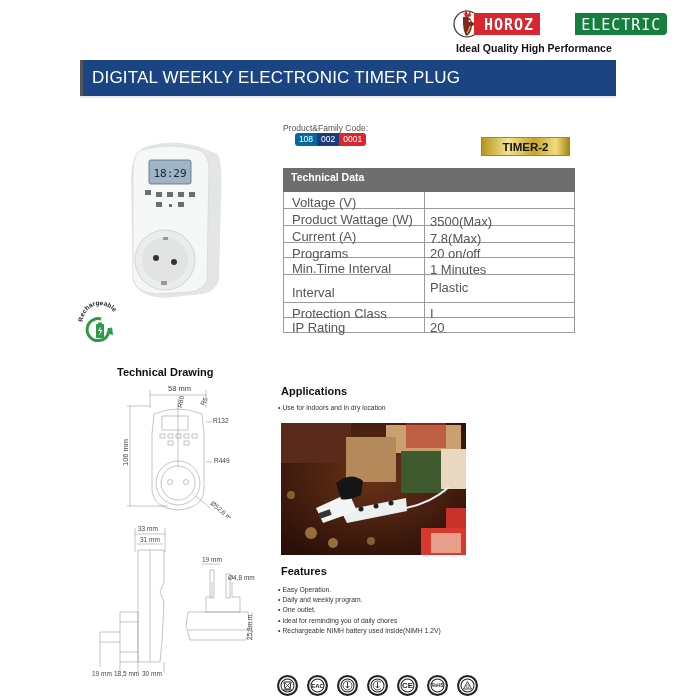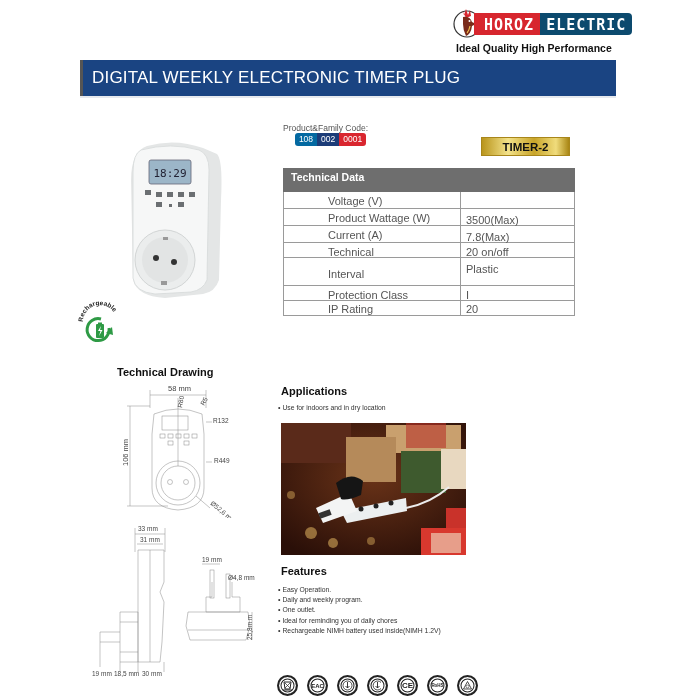--- a/index.html
+++ b/index.html
@@ -4,42 +4,42 @@
 <style>
   * { box-sizing: border-box; margin: 0; padding: 0; }
   html, body { width: 700px; height: 700px; background: #ffffff; overflow: hidden; }
   body { position: relative; font-family: "Liberation Sans", sans-serif; color: #333; }
 
   
   .logo { position: absolute; left: 452px; top: 4px; width: 160px; height: 52px; }
   .logo .rooster { position: absolute; left: 0; top: 2px; width: 30px; height: 34px; }
   .logo .bar { position: absolute; left: 22px; top: 9px; height: 22px; display: flex; border-radius: 0 4px 4px 0; overflow: hidden; }
   .logo .horoz { background: #d7262e; color: #fff; font-weight: bold; font-size: 15px; letter-spacing: 1px; padding: 2px 6px 0 10px; line-height: 20px; font-family: "DejaVu Sans Mono", monospace; }
-  .logo .electric { background: #0c4a6e; color: #fff; font-weight: bold; font-size: 15px; letter-spacing: 1px; padding: 2px 6px 0 6px; line-height: 20px; font-family: "DejaVu Sans Mono", monospace; }
+  .logo .electric { background: #15803d; color: #fff; font-weight: normal; font-size: 15px; letter-spacing: 1px; padding: 2px 6px 0 6px; line-height: 20px; font-family: "DejaVu Sans Mono", monospace; margin-left: 35px; }
   .logo .tagline { position: absolute; left: 4px; top: 38px; font-size: 10.5px; font-weight: bold; color: #111; white-space: nowrap; }
 
   
   .banner { position: absolute; left: 80px; top: 60px; width: 536px; height: 36px; background: #1a4482; border-left: 3px solid #555; display: flex; align-items: center; padding-left: 9px; }
   .banner .title { color: #fff; font-size: 17px; letter-spacing: 0.2px; }
   .banner-shadow { position: absolute; left: 80px; top: 96px; width: 536px; height: 2px; background: #e6e9ee; }
 
   
   .family { position: absolute; left: 283px; top: 123px; display: flex; align-items: center; flex-direction: column; }
   .family .label { font-size: 8.5px; color: #555; margin-right: 10px; }
   .code { display: flex; border-radius: 3px; overflow: hidden; height: 13px; font-size: 8.5px; color: #fff; }
   .code span { padding: 0 4px; line-height: 13px; }
   .code .c1 { background: #0369a1; }
   .code .c2 { background: #1c3c78; }
   .code .c3 { background: #d9262f; }
   .model { position: absolute; left: 481px; top: 137px; width: 89px; height: 19px; background: linear-gradient(90deg, #b9951c, #f3e28a 30%, #c8a429 60%, #f0dc7c 85%, #a98614); display: flex; align-items: center; justify-content: center; font-weight: bold; font-size: 11.5px; color: #111; border: 1px solid #a8861a; }
 
   
   .tech { position: absolute; left: 283px; top: 168px; width: 292px; border-collapse: collapse; }
   .tech-header { background: #6e6e6e; color: #fff; font-weight: bold; font-size: 10.5px; height: 24px; padding: 0 8px; line-height: 18px; }
-  .tech-row { display: flex; border-left: 1px solid #9a9a9a; border-right: 1px solid #9a9a9a; border-bottom: 1px solid #9a9a9a; font-size: 11px; color: #555; padding-left: 36px; }
+  .tech-row { display: flex; border-left: 1px solid #9a9a9a; border-right: 1px solid #9a9a9a; border-bottom: 1px solid #9a9a9a; font-size: 13px; color: #555; }
   .tech-row .k { width: 141px; border-right: 1px solid #9a9a9a; padding: 3px 8px; }
   .tech-row .v { flex: 1; padding: 3px 5px; }
 
   
   .product { position: absolute; left: 125px; top: 140px; width: 100px; height: 160px; }
 
   
   .recharge { position: absolute; left: 75px; top: 300px; width: 50px; height: 50px; }
 
   
@@ -140,22 +140,26 @@
   </div>
   <div class="tech-row" style="height:17px">
     <div class="k">Product Wattage (W)</div>
     <div class="v" style="padding-top:5px">3500(Max)</div>
   </div>
   <div class="tech-row" style="height:17px">
     <div class="k">Current (A)</div>
     <div class="v" style="padding-top:5px">7.8(Max)</div>
   </div>
   <div class="tech-row" style="height:15px">
-    <div class="k" style="padding-top:3px">Technical</div>
+    <div class="k" style="padding-top:3px">Programs</div>
     <div class="v" style="padding-top:3px">20 on/off</div>
+  </div>
+  <div class="tech-row" style="height:17px">
+    <div class="k">Min.Time Interval</div>
+    <div class="v" style="padding-top:4px">1 Minutes</div>
   </div>
   <div class="tech-row" style="height:28px">
     <div class="k" style="padding-top:10px">Interval</div>
     <div class="v" style="padding-top:5px">Plastic</div>
   </div>
   <div class="tech-row" style="height:15px">
     <div class="k" style="padding-top:3px">Protection Class</div>
     <div class="v" style="padding-top:3px">I</div>
   </div>
   <div class="tech-row" style="height:15px">

